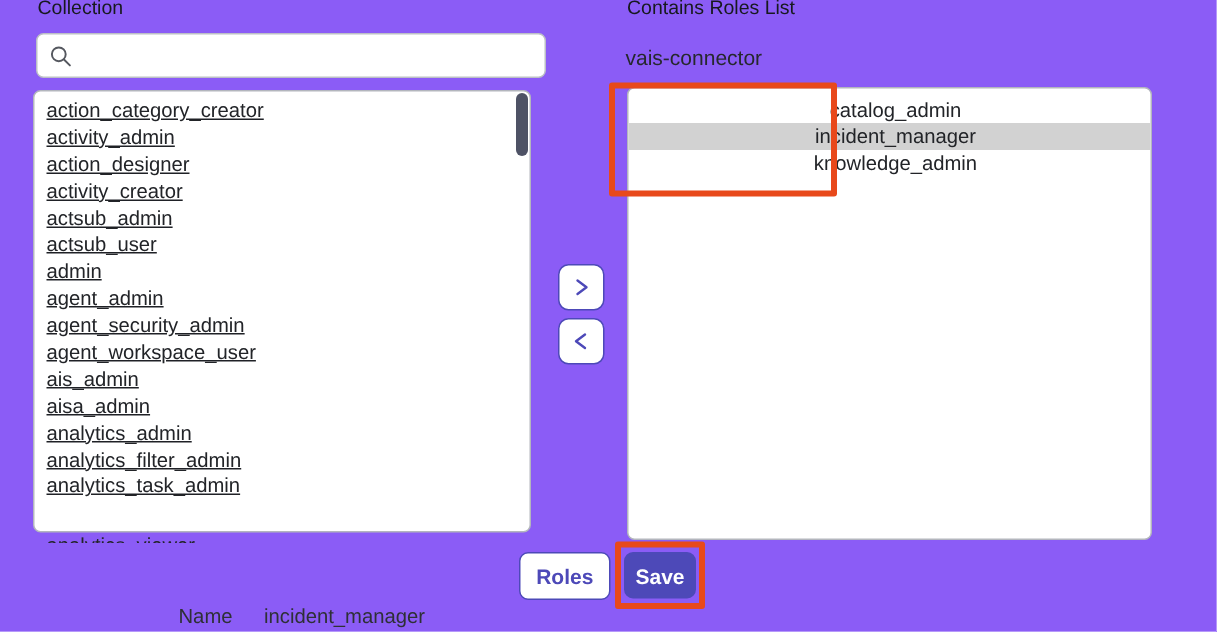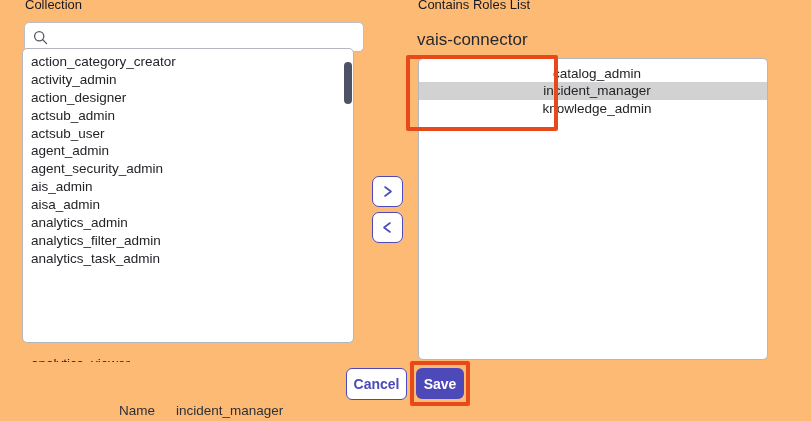--- a/index.html
+++ b/index.html
@@ -3,30 +3,30 @@
 <meta charset="utf-8">
 <style>
   html, body { margin: 0; padding: 0; }
   body {
     width: 811px; height: 421px;
     background: #ffffff;
     font-family: "Liberation Sans", sans-serif;
     color: var(--text, #1f2126);
     overflow: hidden;
   }
-  .screen { position: relative; width: 811px; height: 421px; background: #fdba74; }
+  .screen { position: relative; width: 811px; height: 421px; background: #8b5cf6; }
 
   .panel-label {
     position: absolute;
     font-size: 13px; line-height: 14px; color: #17191e;
     white-space: nowrap;
   }
   #collection-label { left: 25px; top: -2px; }
   #contains-label   { left: 418px; top: -2px; }
-  #group-name       { position: absolute; left: 417px; top: 30px; font-size: 17px; color: #26282d; }
+  #group-name       { position: absolute; left: 417px; top: 30px; font-size: 14px; color: #26282d; }
 
   .search-box {
     position: absolute; left: 24px; top: 22px;
     width: 330px; height: 28px;
     border: 1px solid #bcbfc6; border-radius: 5px;
     background: #fff;
     display: flex; align-items: center; padding-left: 8px;
     box-sizing: content-box;
   }
   .search-box svg { flex: 0 0 auto; }
@@ -34,21 +34,21 @@
     border: none; outline: none; flex: 1;
     font-family: "Liberation Sans", sans-serif;
     font-size: 13.5px; margin-left: 6px; background: transparent;
   }
 
   .listbox {
     position: absolute; background: #fff;
     border: 1px solid #b3b6bd; border-radius: 5px;
     overflow: hidden; box-sizing: border-box;
   }
-  #collection-listbox { left: 22px; top: 48px; width: 332px; height: 295px; padding-top: 4px; }
+  #collection-listbox { left: 22px; top: 60px; width: 332px; height: 295px; padding-top: 4px; text-decoration: underline; }
   #roles-listbox      { left: 418px; top: 58px; width: 350px; height: 302px; padding-top: 6px; text-align: center; }
 
   .list-item {
     font-size: 13.5px; line-height: 17.9px; height: 17.9px;
     padding-left: 8px; white-space: nowrap; color: #222428;
     cursor: default;
   }
   #roles-listbox .list-item { line-height: 17.3px; height: 17.3px; }
   .list-item.selected { background: var(--highlight, #d2d2d2); }
 
@@ -120,24 +120,27 @@
       <line x1="9.8" y1="9.8" x2="13.6" y2="13.6" stroke="#55585f" stroke-width="1.3" stroke-linecap="round"></line>
     </svg>
     <input type="text" placeholder="" value="" style="">
   </div>
 
   <div class="listbox" id="collection-listbox">
 
   <div class="list-item">action_category_creator</div>
       <div class="list-item">activity_admin</div>
       <div class="list-item">action_designer</div>
+      <div class="list-item">activity_creator</div>
       <div class="list-item">actsub_admin</div>
       <div class="list-item">actsub_user</div>
+      <div class="list-item">admin</div>
       <div class="list-item">agent_admin</div>
       <div class="list-item">agent_security_admin</div>
+      <div class="list-item">agent_workspace_user</div>
       <div class="list-item">ais_admin</div>
       <div class="list-item">aisa_admin</div>
       <div class="list-item">analytics_admin</div>
       <div class="list-item">analytics_filter_admin</div>
       <div class="list-item">analytics_task_admin</div>
     </div>
 
   <div class="overflow-strip">
     <div class="frag">analytics_viewer</div>
   </div>
@@ -161,21 +164,21 @@
 
   <div class="listbox" id="roles-listbox">
 
   <div class="list-item">catalog_admin</div>
       <div class="list-item selected">incident_manager</div>
       <div class="list-item">knowledge_admin</div>
     </div>
 
   <div class="annotation-box" id="roles-annotation"></div>
 
-  <button class="btn" id="cancel-button">Cancel</button>
+  <button class="btn" id="cancel-button">Roles</button>
 
   <div class="annotation-box" id="save-annotation"></div>
 
   <button class="btn" id="save-button">Save</button>
 
   <span class="name-row" id="name-label">Name</span>
   <span class="name-row" id="name-value">incident_manager</span>
 
 </div>
 

